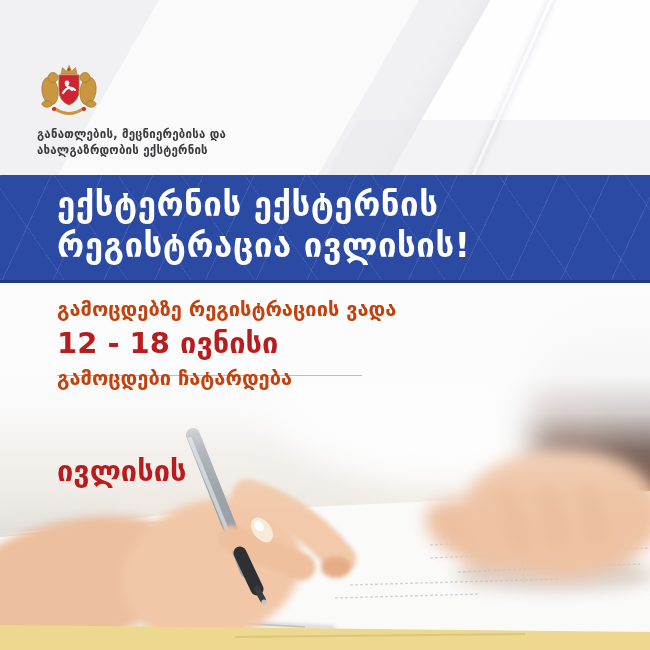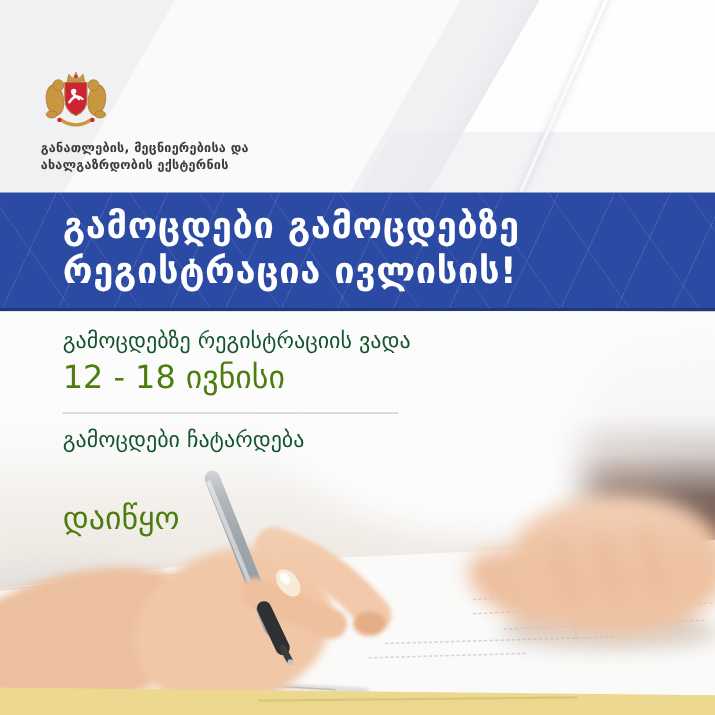--- a/index.html
+++ b/index.html
@@ -21,26 +21,26 @@
 
   
   .banner{position:absolute;left:0;top:175px;width:650px;height:108px;background:#2b4aa3;
     background-image:
       repeating-linear-gradient(115deg,rgba(170,190,235,.16) 0 1px,transparent 1px 46px),
       repeating-linear-gradient(55deg,rgba(170,190,235,.12) 0 1px,transparent 1px 52px);
     border-bottom:3px solid #1d3a7c;box-sizing:border-box;}
   .banner-text{position:absolute;left:57px;top:9px;color:#ffffff;font-size:33px;font-weight:bold;line-height:41px;letter-spacing:.5px;white-space:nowrap;}
 
   
-  .sec-label{position:absolute;left:57px;color:#14532d;font-size:20px;font-weight:normal;white-space:nowrap;z-index:5;}
-  .sec-date{position:absolute;left:57px;color:#4d7c0f;font-size:29px;font-weight:normal;white-space:nowrap;z-index:5;}
+  .sec-label{position:absolute;left:57px;color:#c2410c;font-size:20px;font-weight:bold;white-space:nowrap;z-index:5;}
+  .sec-date{position:absolute;left:57px;color:#b91c1c;font-size:29px;font-weight:bold;white-space:nowrap;z-index:5;}
   .label-1{top:297px;}
   .date-1{top:326px;}
   .divider{position:absolute;left:57px;top:375px;width:305px;height:1px;background:#b9bdc6;z-index:5;}
-  .label-2{top:387px;}
+  .label-2{top:366px;}
   .date-2a{top:417px;}
   .date-2b{top:454px;}
 
   
   .photo{position:absolute;left:0;top:283px;width:650px;height:367px;}
 </style>
 </head>
 <body>
 
 <div class="poster">
@@ -82,21 +82,21 @@
     <circle cx="47" cy="46" r="2" fill="#cf2233"></circle>
   </svg>
 
   <div class="ministry">
     <div>განათლების, მეცნიერებისა და</div>
     <div>ახალგაზრდობის ექსტერნის</div>
   </div>
 
   <div class="banner">
     <div class="banner-text">
-      <div>გამოცდები გამოცდებზე</div>
+      <div>ექსტერნის ექსტერნის</div>
       <div>რეგისტრაცია ივლისის!</div>
     </div>
   </div>
 
   <svg class="photo" viewBox="0 0 650 367">
     <defs>
       <filter id="b16" x="-50%" y="-50%" width="200%" height="200%">
           <feGaussianBlur stdDeviation="16"></feGaussianBlur>
         </filter>
       <filter id="b8" x="-50%" y="-50%" width="200%" height="200%">
@@ -196,15 +196,15 @@
 
     <rect x="0" y="0" width="650" height="290" fill="url(#fadeTop)"></rect>
   </svg>
 
   <div class="sec-label label-1">გამოცდებზე რეგისტრაციის ვადა</div>
   <div class="sec-date date-1">12 - 18 ივნისი</div>
 
   <div class="divider"></div>
 
   <div class="sec-label label-2">გამოცდები ჩატარდება</div>
-  <div class="sec-date date-2b">დაიწყო</div>
+  <div class="sec-date date-2b">ივლისის</div>
 
 </div>
 
 </body></html>

